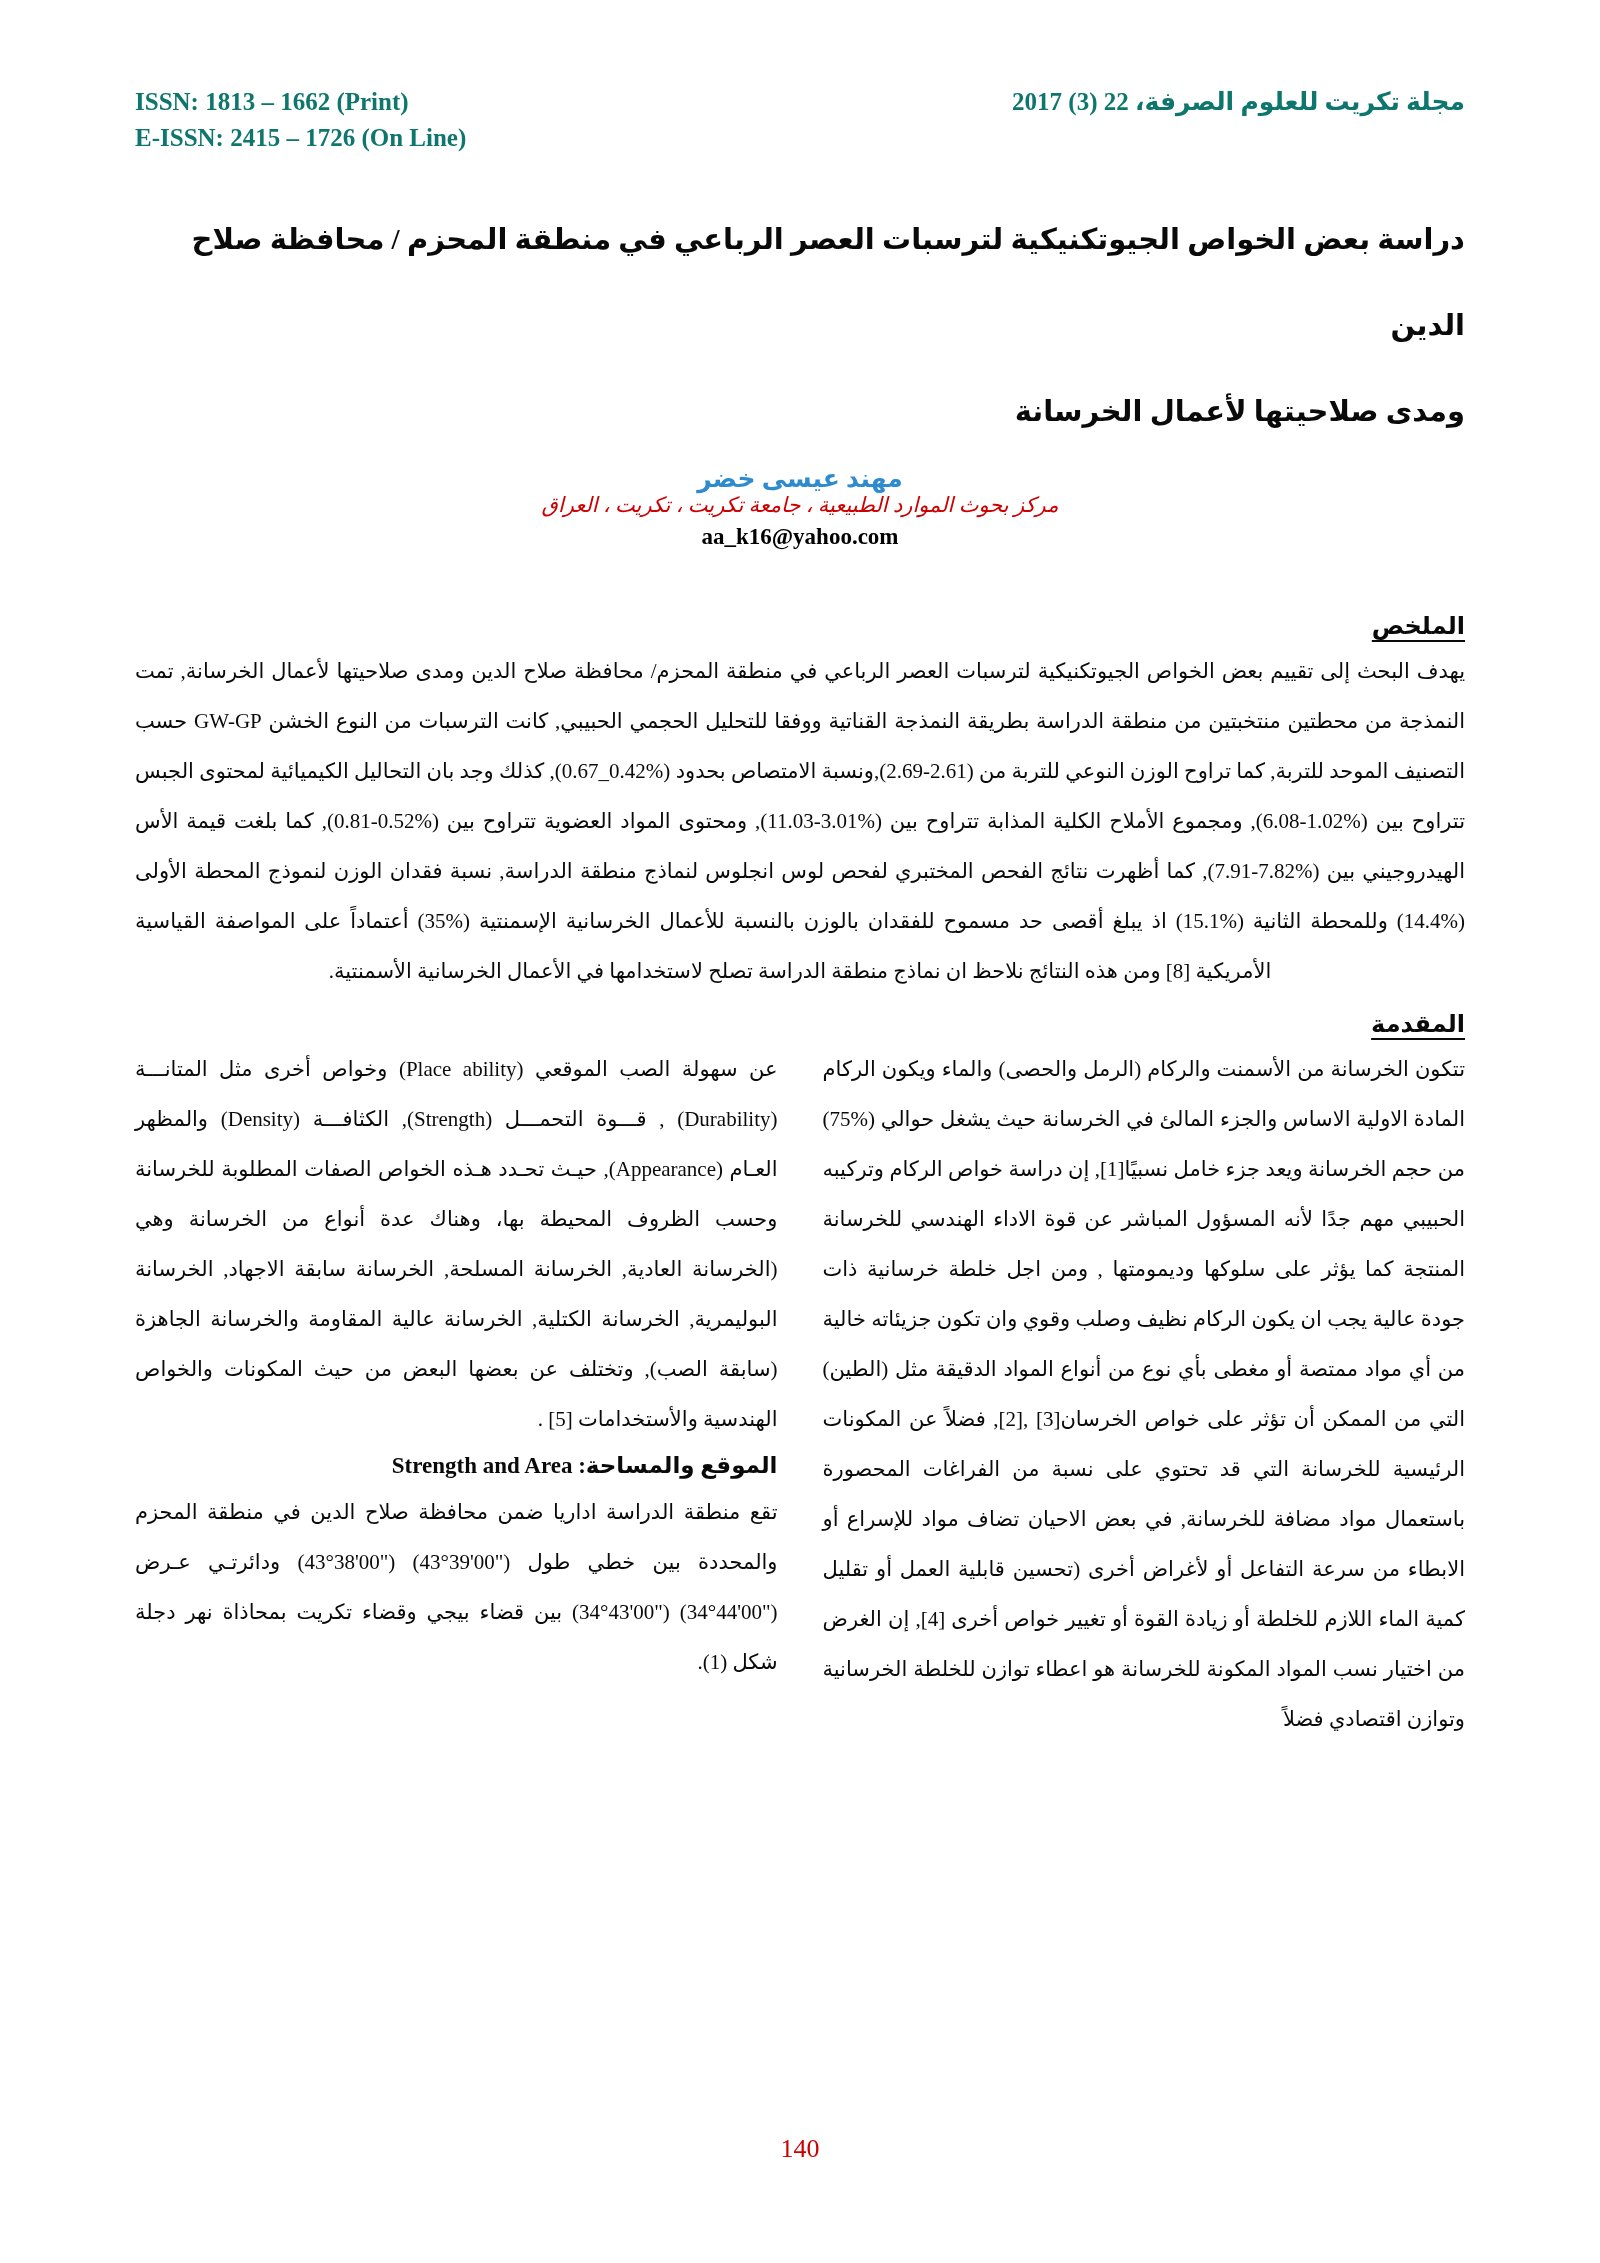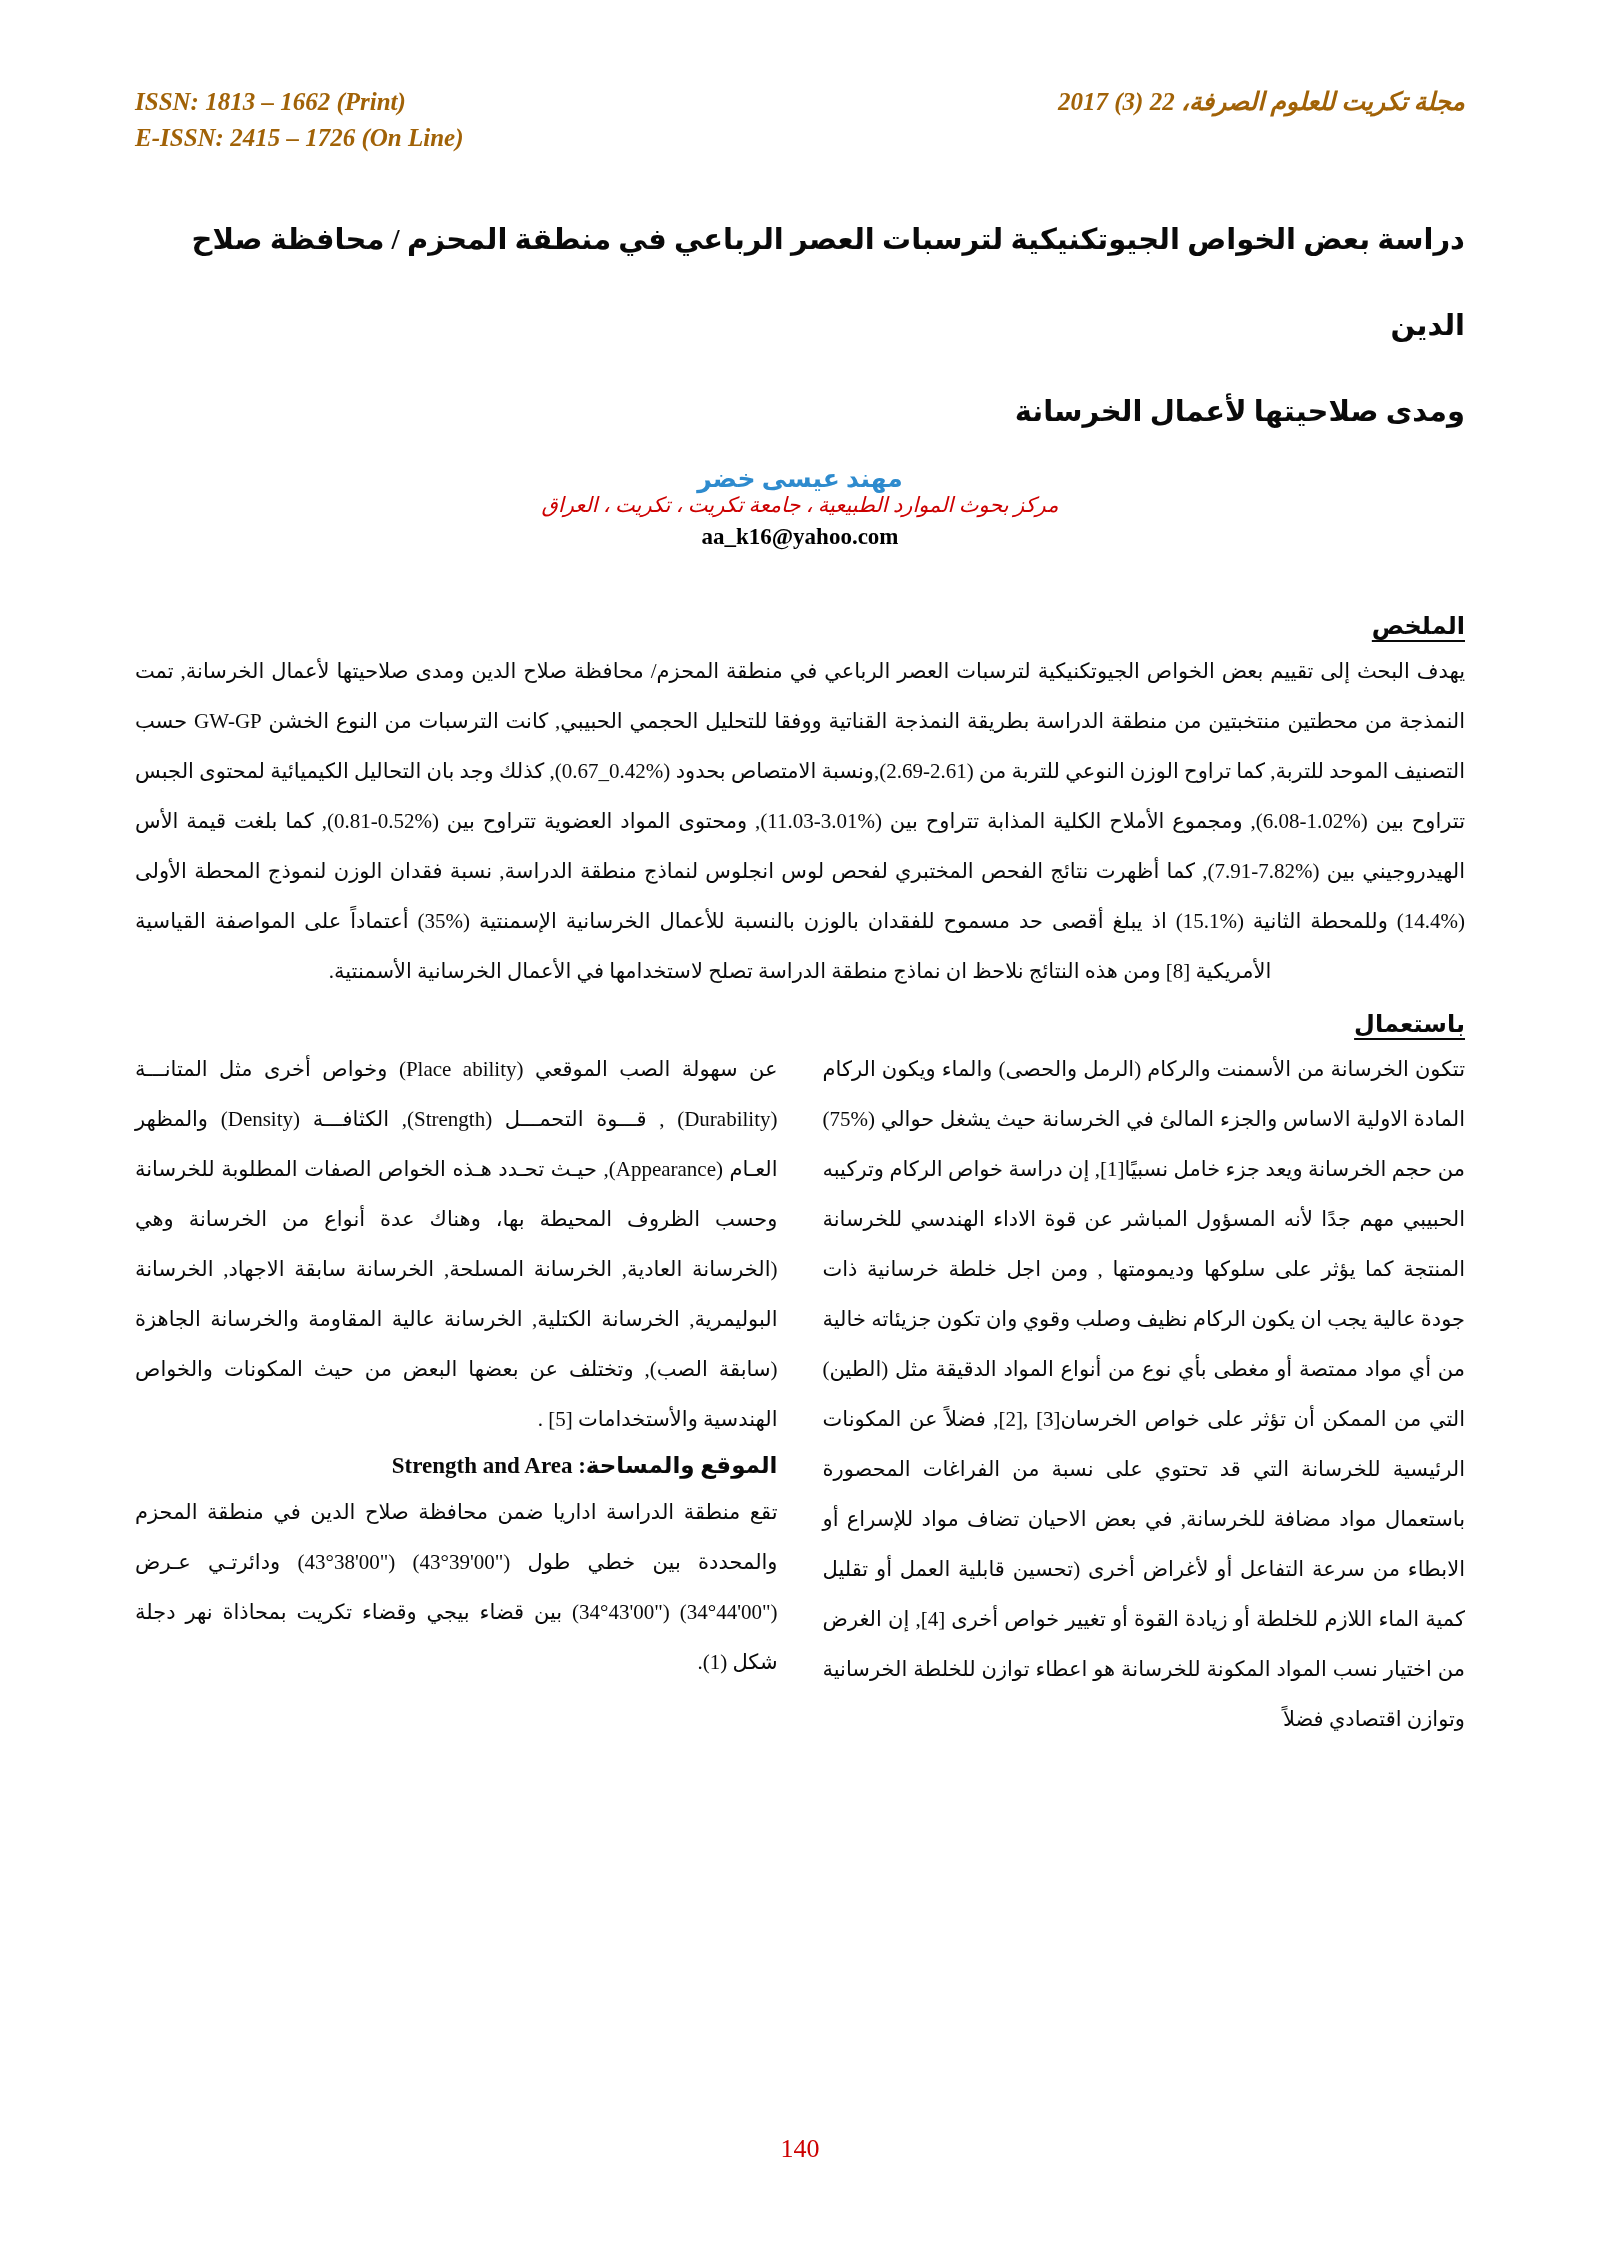--- a/index.html
+++ b/index.html
@@ -15,23 +15,22 @@
     color: #0a0a0a;
     overflow: hidden;
   }
   .page {
     padding: 84px 135px 0 135px;
   }
   .page-header {
     display: flex;
     justify-content: space-between;
     align-items: flex-start;
-    color: #a16207;
+    color: #0f766e;
     font-weight: bold;
-    font-style: italic;
   }
   .issn-block {
     font-size: 25px;
     line-height: 36px;
     white-space: nowrap;
   }
   .journal-title {
     font-size: 25px;
     line-height: 36px;
     white-space: nowrap;
@@ -127,21 +126,21 @@
   <div class="author" dir="rtl">مهند عيسى خضر</div>
   <div class="affiliation" dir="rtl">مركز بحوث الموارد الطبيعية ، جامعة تكريت ، تكريت ، العراق</div>
   <div class="email">aa_k16@yahoo.com</div>
 
   <section class="abstract">
     <h2 class="sec-heading" dir="rtl">الملخص</h2>
     <p class="body-text abstract-text" dir="rtl">يهدف البحث إلى تقييم بعض الخواص الجيوتكنيكية لترسبات العصر الرباعي في منطقة المحزم/ محافظة صلاح الدين ومدى صلاحيتها لأعمال الخرسانة, تمت النمذجة من محطتين منتخبتين من منطقة الدراسة بطريقة النمذجة القناتية ووفقا للتحليل الحجمي الحبيبي, كانت الترسبات من النوع الخشن GW-GP حسب التصنيف الموحد للتربة, كما تراوح الوزن النوعي للتربة من ‭(2.69-2.61)‬,ونسبة الامتصاص بحدود ‭(0.67_0.42%)‬, كذلك وجد بان التحاليل الكيميائية لمحتوى الجبس تتراوح بين ‭(6.08-1.02%)‬, ومجموع الأملاح الكلية المذابة تتراوح بين ‭(11.03-3.01%)‬, ومحتوى المواد العضوية تتراوح بين ‭(0.81-0.52%)‬, كما بلغت قيمة الأس الهيدروجيني بين ‭(7.91-7.82%)‬, كما أظهرت نتائج الفحص المختبري لفحص لوس انجلوس لنماذج منطقة الدراسة, نسبة فقدان الوزن لنموذج المحطة الأولى ‭(14.4%)‬ وللمحطة الثانية ‭(15.1%)‬ اذ يبلغ أقصى حد مسموح للفقدان بالوزن بالنسبة للأعمال الخرسانية الإسمنتية ‭(35%)‬ أعتماداً على المواصفة القياسية الأمريكية ‭[8]‬ ومن هذه النتائج نلاحظ ان نماذج منطقة الدراسة تصلح لاستخدامها في الأعمال الخرسانية الأسمنتية.</p>
   </section>
 
   <section class="intro">
-    <h2 class="sec-heading" dir="rtl">باستعمال</h2>
+    <h2 class="sec-heading" dir="rtl">المقدمة</h2>
     <div class="columns" dir="rtl">
       <div class="col">
         <p class="body-text" dir="rtl">تتكون الخرسانة من الأسمنت والركام (الرمل والحصى) والماء ويكون الركام المادة الاولية الاساس والجزء المالئ في الخرسانة حيث يشغل حوالي ‭(75%)‬ من حجم الخرسانة ويعد جزء خامل نسبيًا‭[1]‬, إن دراسة خواص الركام وتركيبه الحبيبي مهم جدًا لأنه المسؤول المباشر عن قوة الاداء الهندسي للخرسانة المنتجة كما يؤثر على سلوكها وديمومتها , ومن اجل خلطة خرسانية ذات جودة عالية يجب ان يكون الركام نظيف وصلب وقوي وان تكون جزيئاته خالية من أي مواد ممتصة أو مغطى بأي نوع من أنواع المواد الدقيقة مثل (الطين) التي من الممكن أن تؤثر على خواص الخرسان‭[2]‬, ‭[3]‬, فضلاً عن المكونات الرئيسية للخرسانة التي قد تحتوي على نسبة من الفراغات المحصورة باستعمال مواد مضافة للخرسانة, في بعض الاحيان تضاف مواد للإسراع أو الابطاء من سرعة التفاعل أو لأغراض أخرى (تحسين قابلية العمل أو تقليل كمية الماء اللازم للخلطة أو زيادة القوة أو تغيير خواص أخرى ‭[4]‬, إن الغرض من اختيار نسب المواد المكونة للخرسانة هو اعطاء توازن للخلطة الخرسانية وتوازن اقتصادي فضلاً</p>
       </div>
       <div class="col">
         <p class="body-text" dir="rtl">عن سهولة الصب الموقعي ‭(Place  ability)‬ وخواص أخرى مثل المتانـــة ‭(Durability)‬ , قـــوة التحمـــل ‭(Strength)‬, الكثافـــة ‭(Density)‬ والمظهر العـام ‭(Appearance)‬, حيـث تحـدد هـذه الخواص الصفات المطلوبة للخرسانة وحسب الظروف المحيطة بها، وهناك عدة أنواع من الخرسانة وهي (الخرسانة العادية, الخرسانة المسلحة, الخرسانة سابقة الاجهاد, الخرسانة البوليمرية, الخرسانة الكتلية, الخرسانة عالية المقاومة والخرسانة الجاهزة (سابقة الصب), وتختلف عن بعضها البعض من حيث المكونات والخواص الهندسية والأستخدامات ‭[5]‬ .</p>
         <h3 class="sub-heading" dir="rtl">الموقع والمساحة:  Strength and Area</h3>
         <p class="body-text" dir="rtl">تقع منطقة الدراسة اداريا ضمن محافظة صلاح الدين في منطقة المحزم والمحددة  بين خطي طول ‭(43°38'00")‬ ‭(43°39'00")‬ ودائرتـي عـرض ‭(34°43'00")‬ ‭(34°44'00")‬ بين قضاء بيجي وقضاء تكريت بمحاذاة نهر دجلة شكل ‭(1)‬.</p>
       </div>
     </div>

